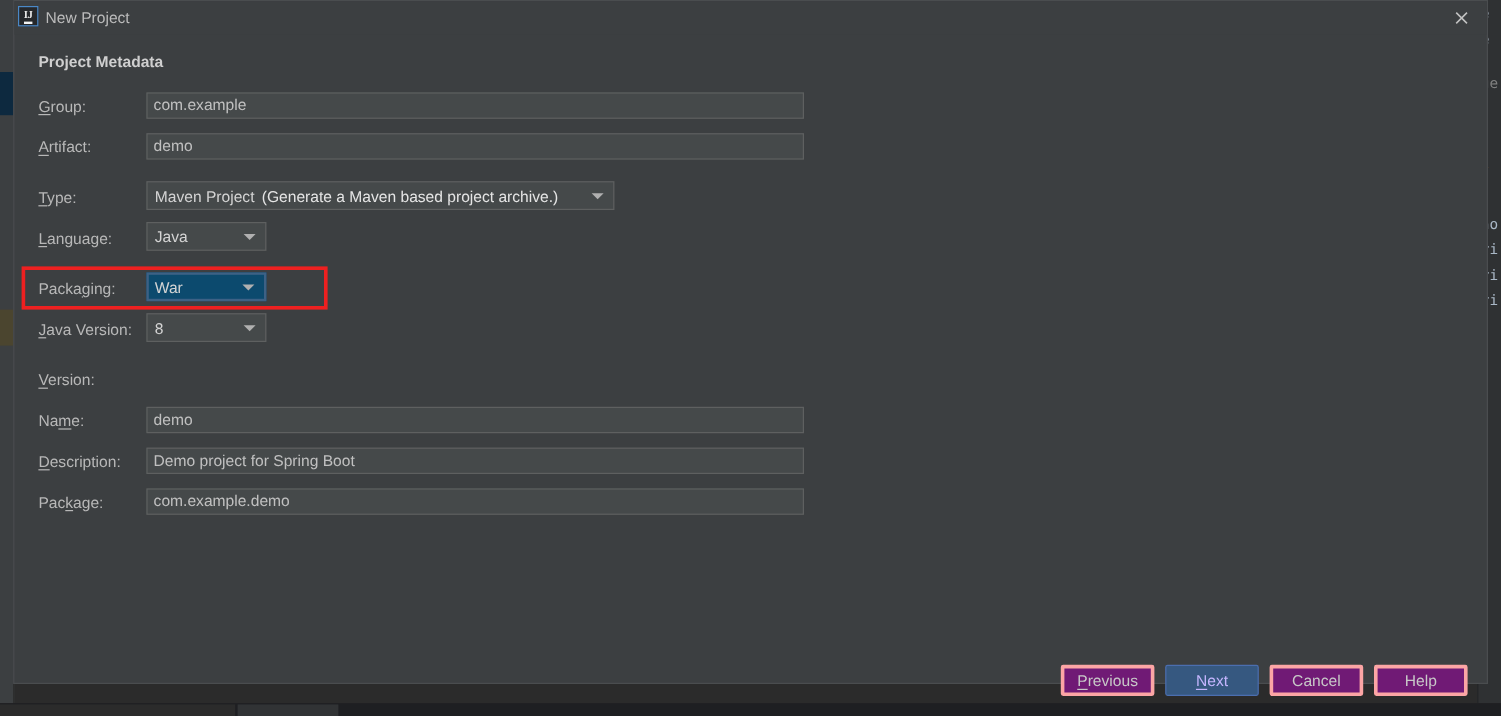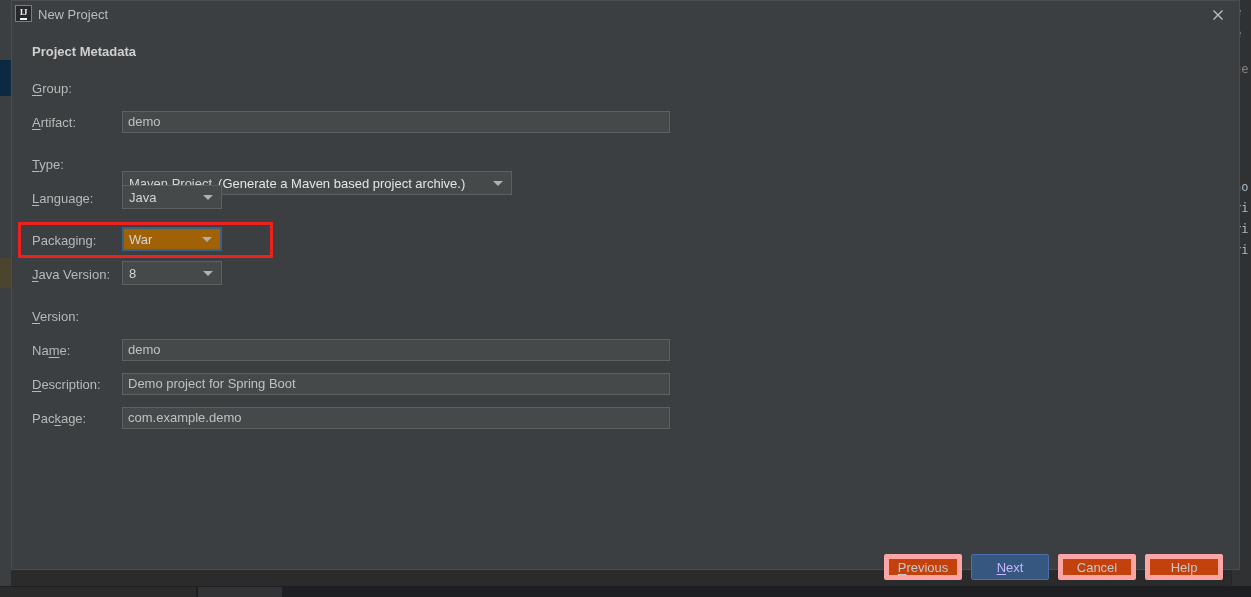--- a/index.html
+++ b/index.html
@@ -185,38 +185,38 @@
     position: absolute;
     right: 8px; top: 50%;
     margin-top: -2px;
     width: 0; height: 0;
     border-left: 5px solid transparent;
     border-right: 5px solid transparent;
     border-top: 5px solid #b0b0b0;
   }
   .combo.focused {
     border: 2px solid #3d6185;
-    background: #a16207;
+    background: #0c4a6e;
     padding-left: 5px;
   }
 
   .redbox {
     position: absolute;
     box-sizing: border-box;
     border: 3px solid #ee2020;
     pointer-events: none;
   }
 
   
   .btn {
     position: absolute;
     box-sizing: border-box;
     height: 26px;
-    background: #c2410c;
-    border: 5px solid #fca5a5;
+    background: #701a75;
+    border: 3px solid #fca5a5;
     border-radius: 2px;
     color: #c8c8c8;
     font-size: 13px;
     display: flex;
     align-items: center;
     justify-content: center;
     cursor: default;
     user-select: none;
   }
   .btn u { text-decoration: underline; text-underline-offset: 2px; }
@@ -260,26 +260,27 @@
       <div class="title-close">
         <svg width="12" height="12" viewBox="0 0 12 12">
           <path d="M1.5 1.5 L10.5 10.5 M10.5 1.5 L1.5 10.5" stroke="#c0c0c0" stroke-width="1.3" fill="none"></path>
         </svg>
       </div>
     </div>
 
     <div class="section-title">Project Metadata</div>
 
     <div class="lbl" style="left:20px; top:80px;"><u>G</u>roup:</div>
+    <div class="tfield" style="left:110px; top:76px; width:548px;">com.example</div>
 
     <div class="lbl" style="left:20px; top:114px;"><u>A</u>rtifact:</div>
     <div class="tfield" style="left:110px; top:110px; width:548px;">demo</div>
 
     <div class="lbl" style="left:20px; top:156px;"><u>T</u>ype:</div>
-    <div class="combo" style="left:110px; top:150px; width:390px;margin-top:20px;">
+    <div class="combo" style="left:110px; top:150px; width:390px;">
       <span class="cval">Maven Project</span>
       <span class="chint">(Generate a Maven based project archive.)</span>
       <span class="arrow"></span>
     </div>
 
     <div class="lbl" style="left:20px; top:190px;"><u>L</u>anguage:</div>
     <div class="combo" style="left:110px; top:184px; width:100px;">
       <span class="cval">Java</span>
       <span class="arrow"></span>
     </div>

